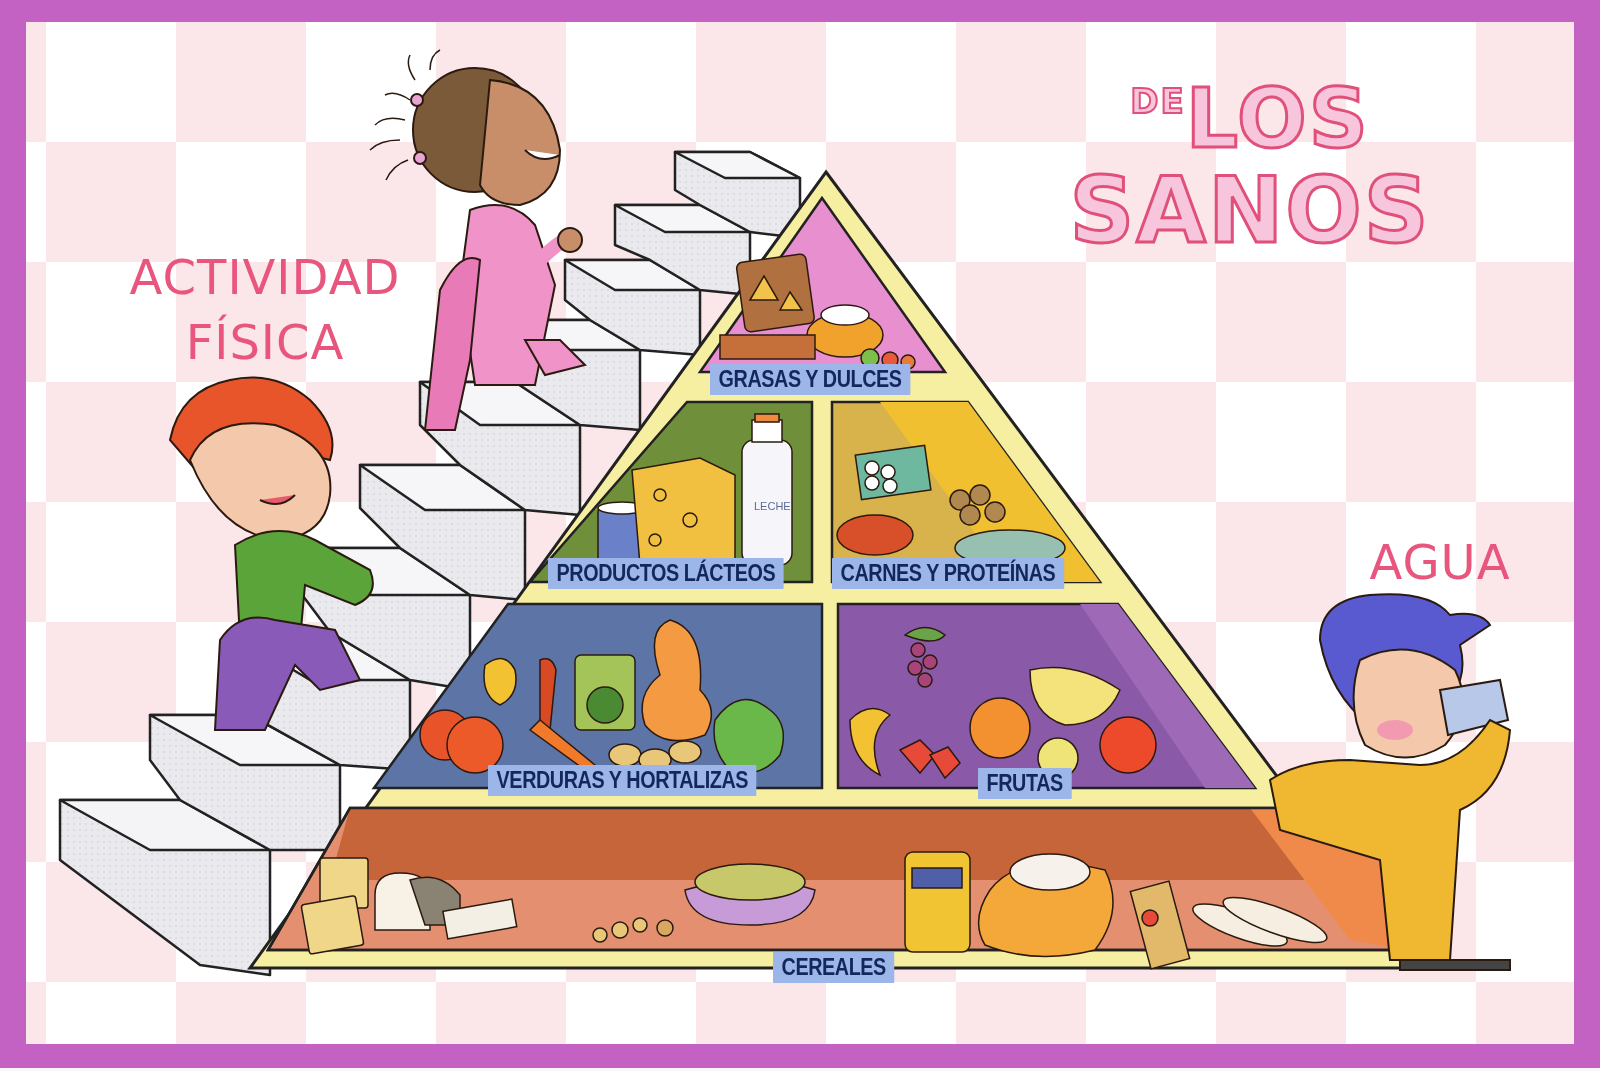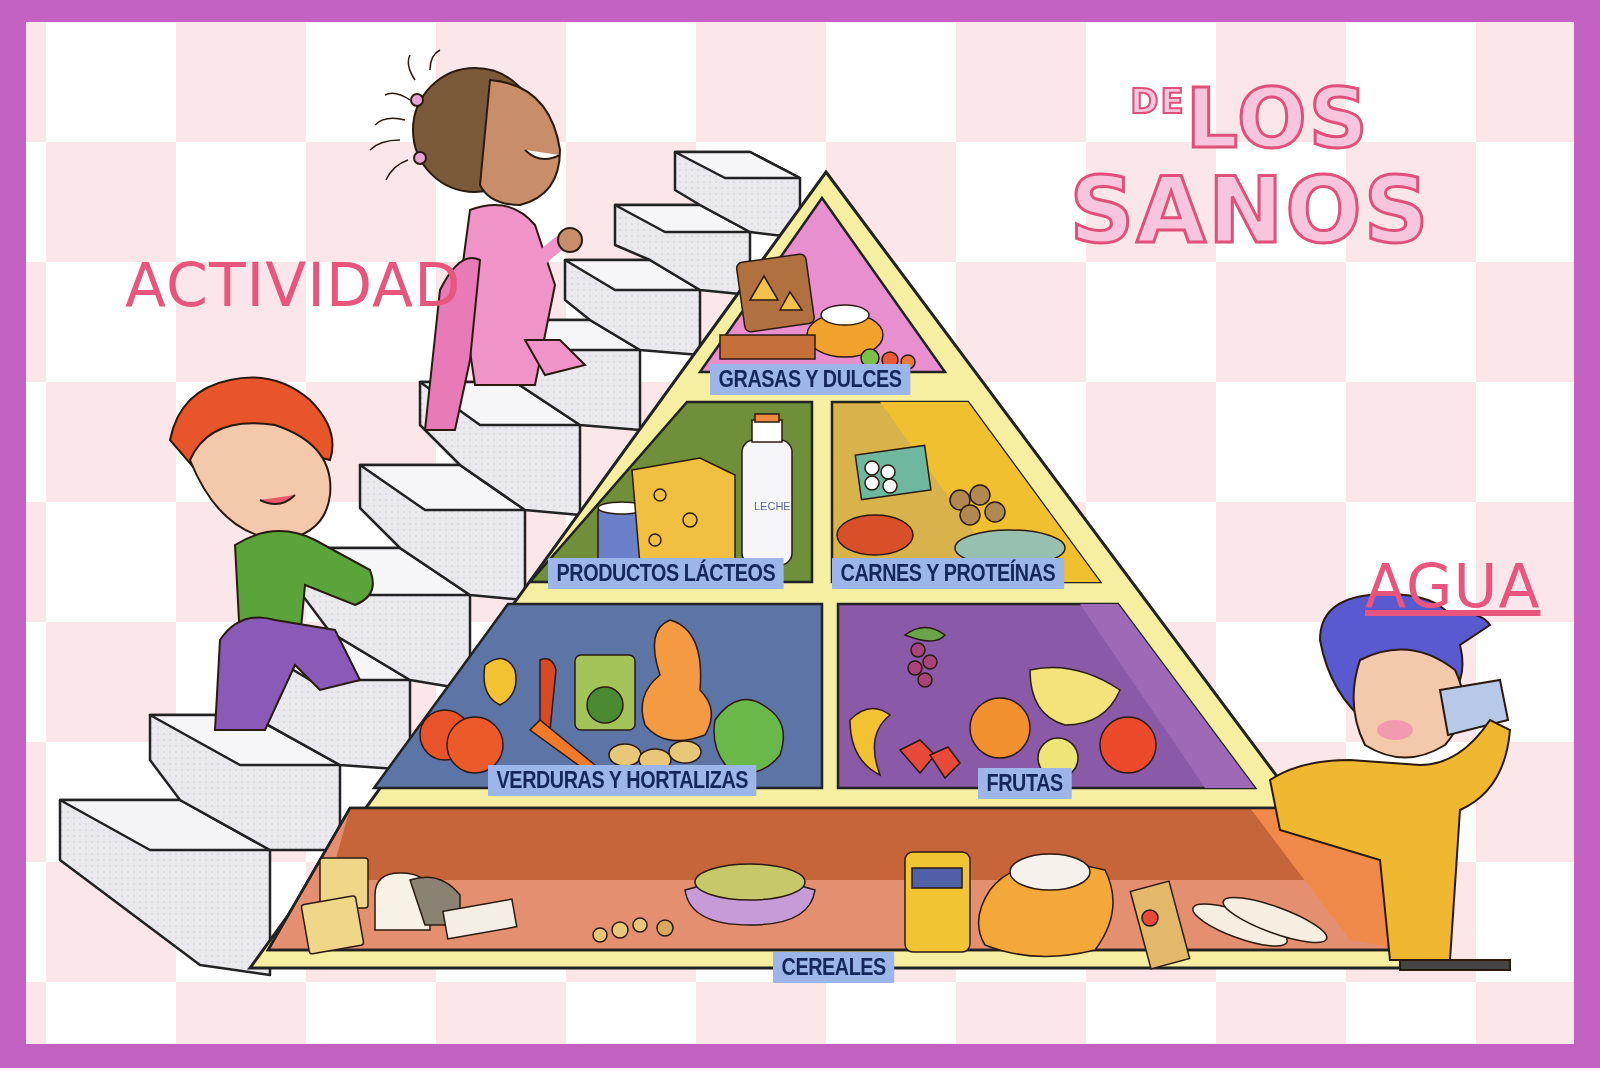--- a/index.html
+++ b/index.html
@@ -12,21 +12,21 @@
       conic-gradient(#fbe6ea 0 25%, #ffffff 0 50%, #fbe6ea 0 75%, #ffffff 0);
     background-size:auto, 260px 240px; background-position:0 0, 20px 0; }
   svg { position:absolute; left:0; top:0; }
   .title { position:absolute; left:960px; top:78px; width:580px; text-align:center; font-family:"DejaVu Sans", sans-serif; font-weight:bold; color:#f7c6dc;
     -webkit-text-stroke:3px #e0507a; letter-spacing:2px; line-height:1; }
   .title .l1 { font-size:98px; display:block; }
   .title .l2 { display:block; font-size:82px; }
   .title .l2 .de { font-size:34px; vertical-align:top; position:relative; top:6px; -webkit-text-stroke:2px #e0507a; }
   .title .l3 { display:block; font-size:82px; margin-top:6px; letter-spacing:0px; }
   .title .l4 { display:block; font-size:90px; margin-top:6px; }
-  .side-text { position:absolute; color:#e8567e; font-family:"DejaVu Sans", sans-serif; font-size:60px; text-align:center; line-height:1.35; letter-spacing:1px; }
+  .side-text { position:absolute; color:#e8567e; font-family:"DejaVu Sans", sans-serif; font-size:48px; text-align:center; line-height:1.35; letter-spacing:1px; }
   .lbl { position:absolute; background:#9db6ea; color:#13275a; font-family:"Liberation Sans", sans-serif; font-weight:bold; font-size:23px; padding:2px 10px; letter-spacing:-0.5px; transform:scaleX(0.86); transform-origin:left center; white-space:nowrap; border-radius:1px; }
 </style>
 </head>
 <body>
 
 <div class="frame"></div>
 <div class="checker"></div>
 
 <svg width="1600" height="1071" viewBox="0 0 1600 1071">
   <defs>
@@ -201,21 +201,22 @@
   </g>
 </svg>
 
 <div class="title">
   <span class="l2"><span class="de">DE</span><span>LOS</span></span>
   <span class="l4">SANOS</span>
 </div>
 
 <div class="side-text" style="left:125px; top:245px; width:280px;">
   <div>ACTIVIDAD</div>
+  <div>FÍSICA</div>
 </div>
-<div class="side-text" style="left:1365px; top:546px; width:150px;text-decoration:underline;">AGUA</div>
+<div class="side-text" style="left:1365px; top:530px; width:150px;">AGUA</div>
 
 <div class="lbl" style="left:710px; top:364px;">GRASAS Y DULCES</div>
 <div class="lbl" style="left:548px; top:558px;">PRODUCTOS LÁCTEOS</div>
 <div class="lbl" style="left:832px; top:558px;">CARNES Y PROTEÍNAS</div>
 <div class="lbl" style="left:488px; top:765px;">VERDURAS Y HORTALIZAS</div>
 <div class="lbl" style="left:978px; top:768px;">FRUTAS</div>
 <div class="lbl" style="left:773px; top:952px;">CEREALES</div>
 
 </body></html>

